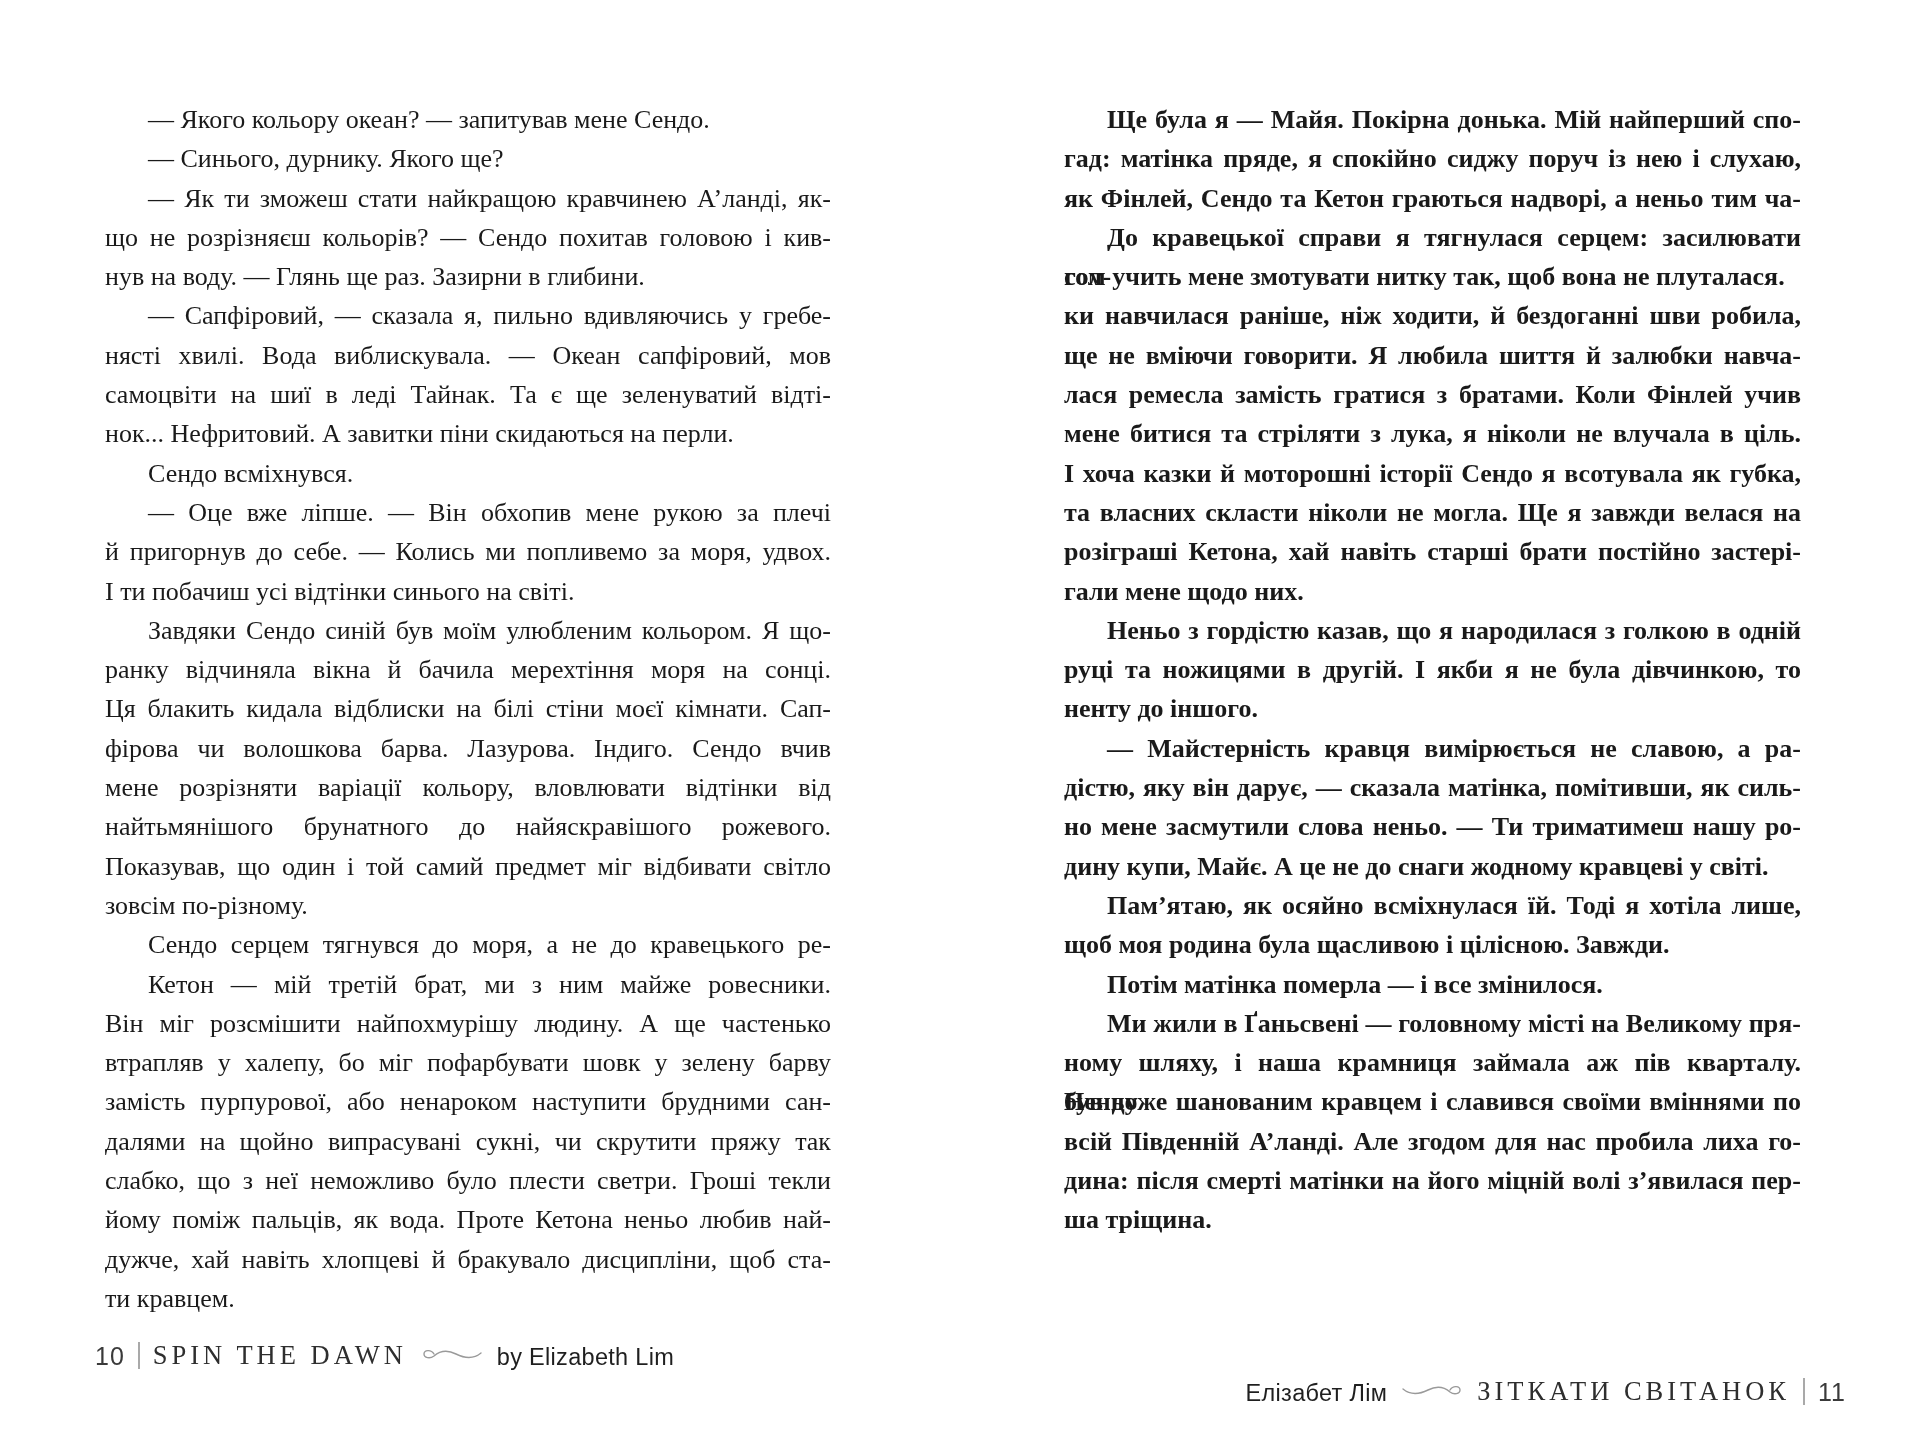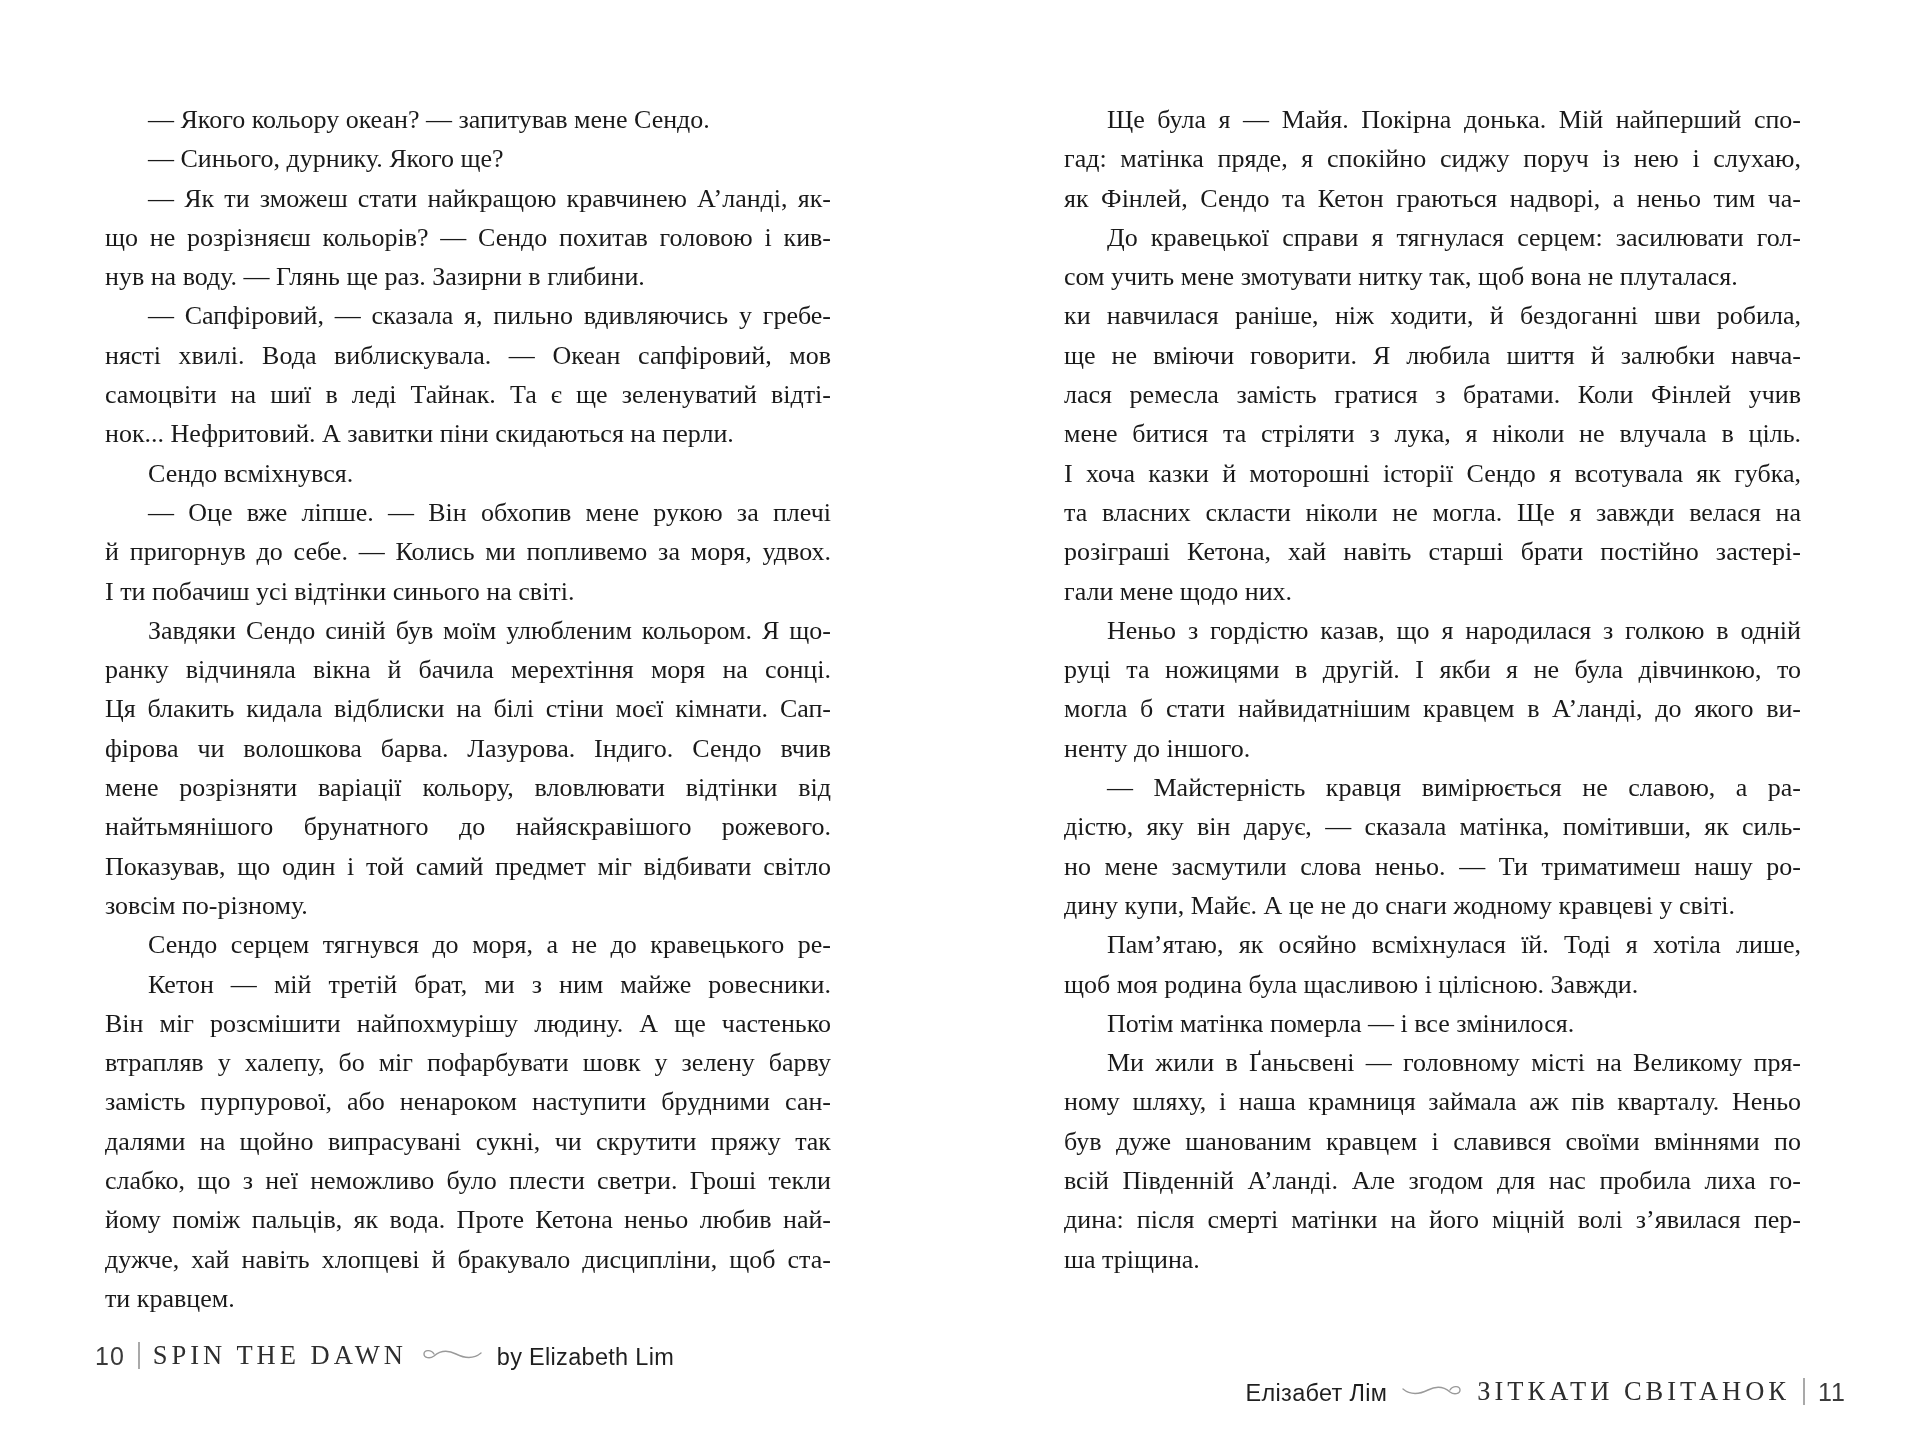--- a/index.html
+++ b/index.html
@@ -12,21 +12,21 @@
   }
   .spread { position:absolute; inset:0; background:#ffffff; }
 
   .text-col {
     position:absolute;
     top:100px;
     color:#1a1a1a;
     font-size:26px;
   }
   .text-col.left  { left:105px;  width:726px; }
-  .text-col.right { left:1064px; width:737px; }
+  .text-col.right { left:1064px; width:737px;font-weight:bold; }
 
   .line {
     height:39.3px;
     line-height:39.3px;
     text-align:justify;
     text-align-last:justify;
   }
   .line.end    { text-align-last:left; }
   .line.indent { text-indent:43px; }
 
@@ -121,21 +121,20 @@
         <div class="line">ки навчилася раніше, ніж ходити, й бездоганні шви робила,</div>
         <div class="line">ще не вміючи говорити. Я любила шиття й залюбки навча-</div>
         <div class="line">лася ремесла замість гратися з братами. Коли Фінлей учив</div>
         <div class="line">мене битися та стріляти з лука, я ніколи не влучала в ціль.</div>
         <div class="line">І хоча казки й моторошні історії Сендо я всотувала як губка,</div>
         <div class="line">та власних скласти ніколи не могла. Ще я завжди велася на</div>
         <div class="line">розіграші Кетона, хай навіть старші брати постійно застері-</div>
         <div class="line end">гали мене щодо них.</div>
         <div class="line indent">Неньо з гордістю казав, що я народилася з голкою в одній</div>
         <div class="line">руці та ножицями в другій. І якби я не була дівчинкою, то</div>
-        <div class="line">могла б стати найвидатнішим кравцем в А’ланді, до якого ви-</div>
         <div class="line end">ненту до іншого.</div>
         <div class="line indent">— Майстерність кравця вимірюється не славою, а ра-</div>
         <div class="line">дістю, яку він дарує, — сказала матінка, помітивши, як силь-</div>
         <div class="line">но мене засмутили слова неньо. — Ти триматимеш нашу ро-</div>
         <div class="line end">дину купи, Майє. А це не до снаги жодному кравцеві у світі.</div>
         <div class="line indent">Пам’ятаю, як осяйно всміхнулася їй. Тоді я хотіла лише,</div>
         <div class="line end">щоб моя родина була щасливою і цілісною. Завжди.</div>
         <div class="line indent end">Потім матінка померла — і все змінилося.</div>
         <div class="line indent">Ми жили в Ґаньсвені — головному місті на Великому пря-</div>
         <div class="line">ному шляху, і наша крамниця займала аж пів кварталу. Неньо</div>

